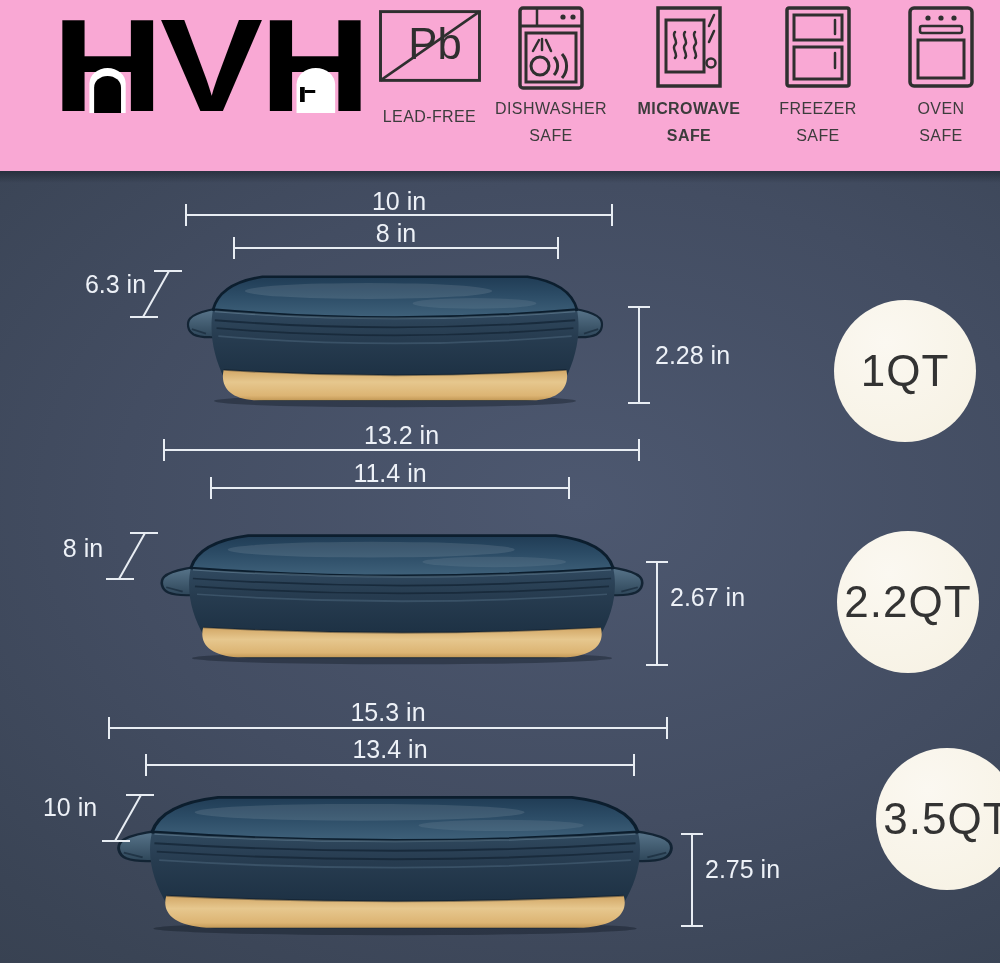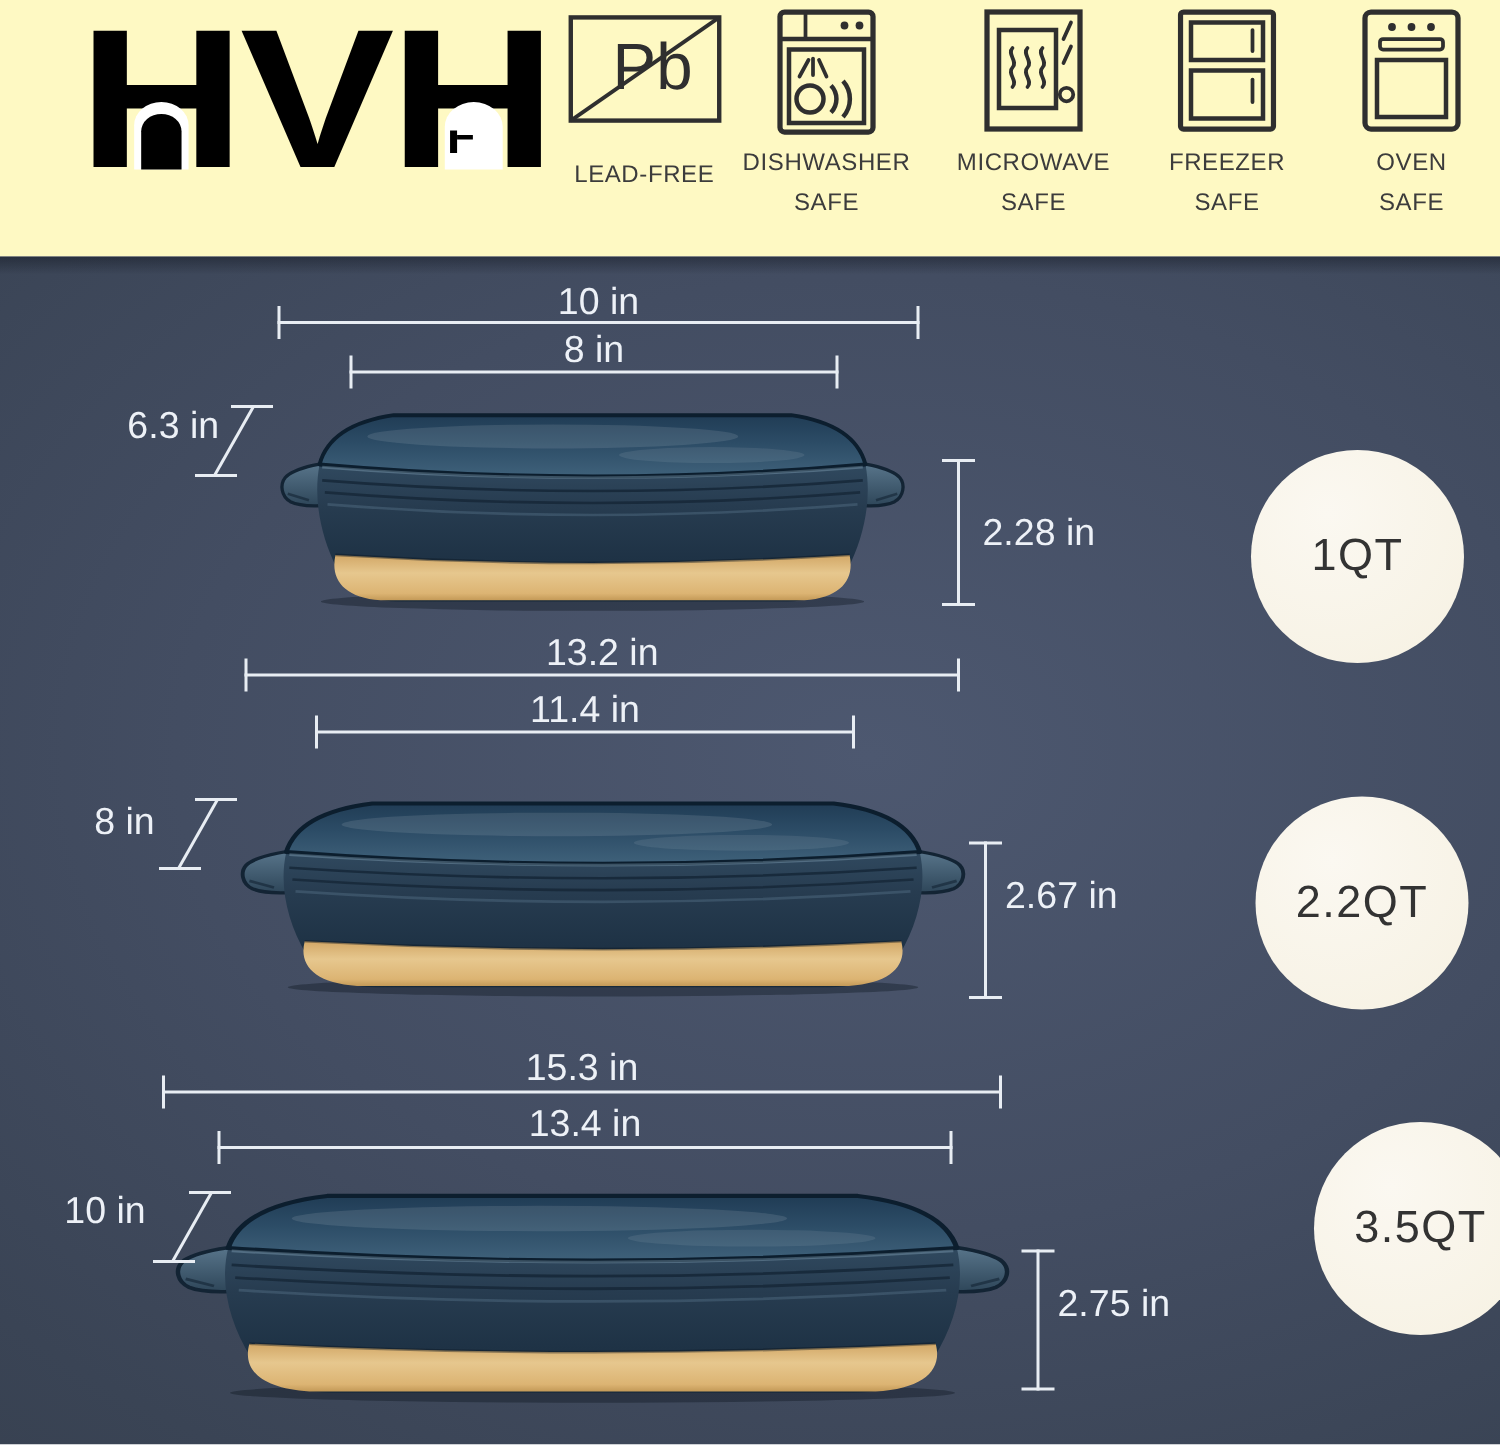--- a/index.html
+++ b/index.html
@@ -1,21 +1,21 @@
 <!DOCTYPE html>
 <html><head>
 <meta charset="utf-8">
 <style>
   html,body{margin:0;padding:0;}
   body{width:1000px;height:963px;overflow:hidden;background:#ffffff;
        font-family:"Liberation Sans","DejaVu Sans",sans-serif;}
   .page{position:relative;width:1000px;height:963px;}
 
   
-  .topbar{position:absolute;left:0;top:0;width:1000px;height:171px;background:#fef9c3;}
+  .topbar{position:absolute;left:0;top:0;width:1000px;height:171px;background:#f9a8d4;}
   .logo{position:absolute;left:52px;top:16px;width:330px;height:102px;}
   .logo-text{position:relative;width:272px;height:102px;font-size:132px;line-height:100px;
              font-weight:bold;letter-spacing:-3px;color:#000;transform:scaleX(1.17);
              transform-origin:0 0;white-space:nowrap;}
   .arch{position:absolute;background:#fff;}
   .arch1{left:32px;top:52px;width:31px;height:45px;border-radius:16px 16px 0 0;}
   .arch1 .door{position:absolute;left:4px;top:8px;width:23px;height:37px;background:#000;
                border-radius:12px 12px 0 0;}
   .arch2{left:209px;top:52px;width:33px;height:45px;border-radius:17px 17px 0 0;}
   .arch2 .knob{position:absolute;left:3px;top:19px;width:4px;height:15px;background:#000;}
@@ -44,21 +44,21 @@
   .vdim::before,.vdim::after{content:'';position:absolute;width:22px;height:2px;left:-10px;background:#e8edf3;}
   .vdim::before{top:0;}
   .vdim::after{bottom:0;}
   .diag{position:absolute;width:56px;height:56px;}
   .diag path{stroke:#e8edf3;stroke-width:2;fill:none;}
   .dish{position:absolute;}
 
   .badge{position:absolute;width:142px;height:142px;border-radius:50%;
          background:radial-gradient(circle at 36% 30%, #fbf8f1, #f6f1e2);
          display:flex;align-items:center;justify-content:center;
-         font-size:30px;letter-spacing:1px;color:#333;}
+         font-size:44px;letter-spacing:1px;color:#333;}
 </style>
 </head>
 <body>
 
 <svg style="position:absolute;width:0;height:0" aria-hidden="true">
   <defs>
     <linearGradient id="bodyGrad" x1="0" y1="0" x2="0" y2="1">
       <stop offset="0%" stop-color="#30495f"></stop>
         <stop offset="30%" stop-color="#273c50"></stop>
       <stop offset="70%" stop-color="#1e3245"></stop>
@@ -140,21 +140,21 @@
           <line x1="33" y1="45" x2="28" y2="34" stroke-width="2.5" stroke-linecap="round"></line>
           <circle cx="22" cy="60" r="9" stroke-width="3"></circle>
           <path d="M36,51 a13,13 0 0 1 0,18" stroke-width="3"></path>
           <path d="M44,48 a18,18 0 0 1 0,24" stroke-width="3"></path>
         </svg>
       </div>
       <div class="f-label">DISHWASHER</div>
       <div class="f-label">SAFE</div>
     </div>
 
-    <div class="feature" style="left:619px;width:140px;">
+    <div class="feature" style="left:619px;width:140px;font-weight:bold;">
       <div class="icon-box">
         <svg class="ficon" width="66" height="82" viewBox="0 0 66 82">
           <rect x="2" y="2" width="62" height="78" stroke-width="3.5"></rect>
           <rect x="10" y="14" width="38" height="52" stroke-width="3"></rect>
           <path d="M19,52 c4,-4 -4,-9 0,-13 c4,-4 -4,-9 0,-13" stroke-width="2.5" stroke-linecap="round"></path>
           <path d="M29,52 c4,-4 -4,-9 0,-13 c4,-4 -4,-9 0,-13" stroke-width="2.5" stroke-linecap="round"></path>
           <path d="M39,52 c4,-4 -4,-9 0,-13 c4,-4 -4,-9 0,-13" stroke-width="2.5" stroke-linecap="round"></path>
           <line x1="53" y1="20" x2="58" y2="9" stroke-width="2.5" stroke-linecap="round"></line>
           <line x1="53" y1="36" x2="58" y2="25" stroke-width="2.5" stroke-linecap="round"></line>
           <circle cx="55" cy="57" r="4.5" stroke-width="2.5"></circle>

